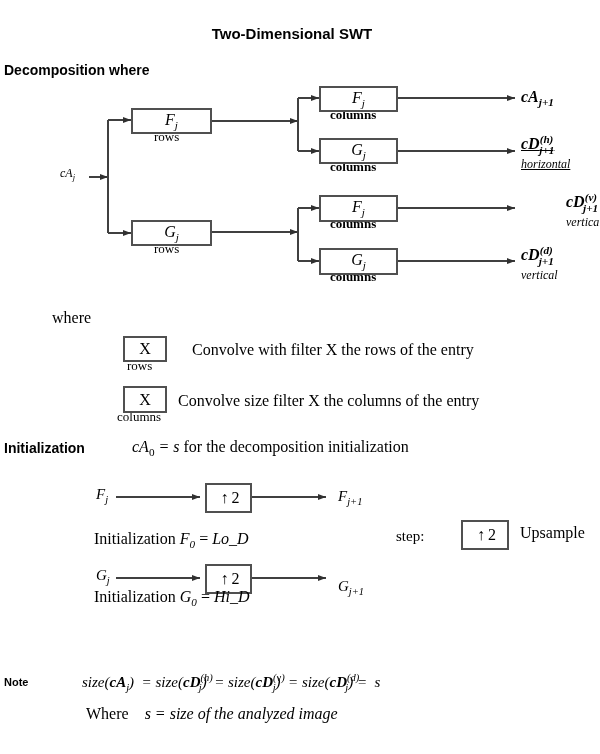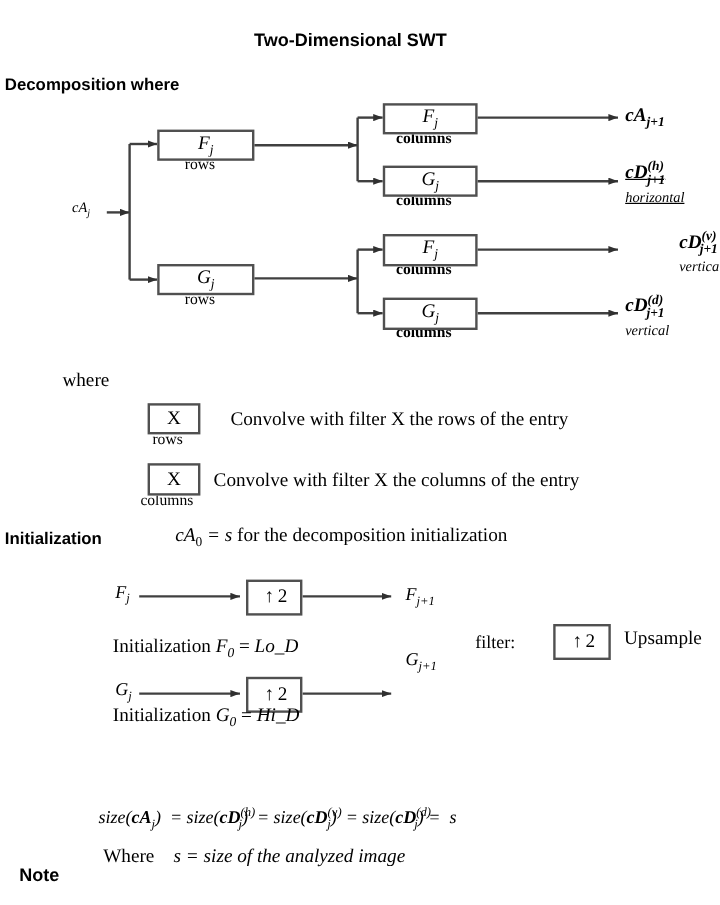--- a/index.html
+++ b/index.html
@@ -116,24 +116,24 @@
 <div class="abs txt" style="left:52px;top:309px;">where</div>
 <div class="abs label-small" style="left:127px;top:320px;">rows</div>
 <div class="box" style="left:123px;top:336px;width:44px;height:26px;">
   <span class="txt">X</span>
 </div>
 <div class="abs txt" style="left:192px;top:341px;">Convolve with filter X the rows of the entry</div>
 <div class="abs label-small" style="left:117px;top:371px;">columns</div>
 <div class="box" style="left:123px;top:386px;width:44px;height:27px;">
   <span class="txt">X</span>
 </div>
-<div class="abs txt" style="left:178px;top:392px;">Convolve with filter X the columns of the entry</div>
+<div class="abs txt" style="left:178px;top:392px;">Convolve size filter X the columns of the entry</div>
 
 <div class="abs sans section" style="left:4px;top:440px;">Initialization</div>
-<div class="abs txt" style="left:146px;top:438px;">
+<div class="abs txt" style="left:132px;top:438px;">
   <span class="it">cA</span><sub>0</sub>
   <span class="it">= s</span>
   <span>for the decomposition initialization</span>
 </div>
 
 <div class="abs math" style="left:96px;top:486px;font-size:15px;">
   <span>F</span><sub>j</sub>
 </div>
 <div class="box" style="left:205px;top:483px;width:47px;height:30px;">
   <span class="up-arrow">↑</span>
@@ -142,45 +142,45 @@
 <div class="abs math" style="left:338px;top:488px;font-size:15px;">
   <span>F</span><sub>j+1</sub>
 </div>
 <div class="abs txt" style="left:94px;top:530px;">
   <span>Initialization</span>
   <span class="it">F</span><sub class="it">0</sub>
   <span>=</span>
   <span class="it">Lo_D</span>
 </div>
 
-<div class="abs txt" style="left:396px;top:528px;font-size:15px;">filter:</div>
+<div class="abs txt" style="left:396px;top:528px;font-size:15px;">step:</div>
 <div class="box" style="left:461px;top:520px;width:48px;height:30px;">
   <span class="up-arrow">↑</span>
     <span class="txt">2</span>
 </div>
 <div class="abs txt" style="left:520px;top:524px;">Upsample</div>
 
 <div class="abs math" style="left:96px;top:567px;font-size:15px;">
   <span>G</span><sub>j</sub>
 </div>
 <div class="box" style="left:205px;top:564px;width:47px;height:30px;">
   <span class="up-arrow">↑</span>
     <span class="txt">2</span>
 </div>
-<div class="abs math" style="left:338px;top:542px;font-size:15px;font-style:italic;">
+<div class="abs math" style="left:338px;top:578px;font-size:15px;font-style:italic;">
   <span>G</span><sub>j+1</sub>
 </div>
 <div class="abs txt" style="left:94px;top:588px;">
   <span>Initialization</span>
   <span class="it">G</span><sub class="it">0</sub>
   <span>=</span>
   <span class="it">Hi_D</span>
 </div>
 
-<div class="abs sans section" style="left:16px;top:676px;font-size:15px;margin-top:45px;">Note</div>
+<div class="abs sans section" style="left:4px;top:676px;font-size:11px;">Note</div>
 <div class="abs txt it" style="left:82px;top:672px;font-size:15px;">
   <span>size(</span><b>cA</b><sub>j</sub><span>)</span>
   &nbsp;<span>=</span>
   <span>size(</span><b>cD</b><sup>(h)</sup><sub style="margin-left:-14px;">j</sub><span>)</span>
   &nbsp;<span>=</span>
   <span>size(</span><b>cD</b><sup>(v)</sup><sub style="margin-left:-12px;">j</sub><span>)</span>
   &nbsp;<span>=</span>
   <span>size(</span><b>cD</b><sup>(d)</sup><sub style="margin-left:-14px;">j</sub><span>)</span>
   <span>=</span>&nbsp;
   <span>s</span>

